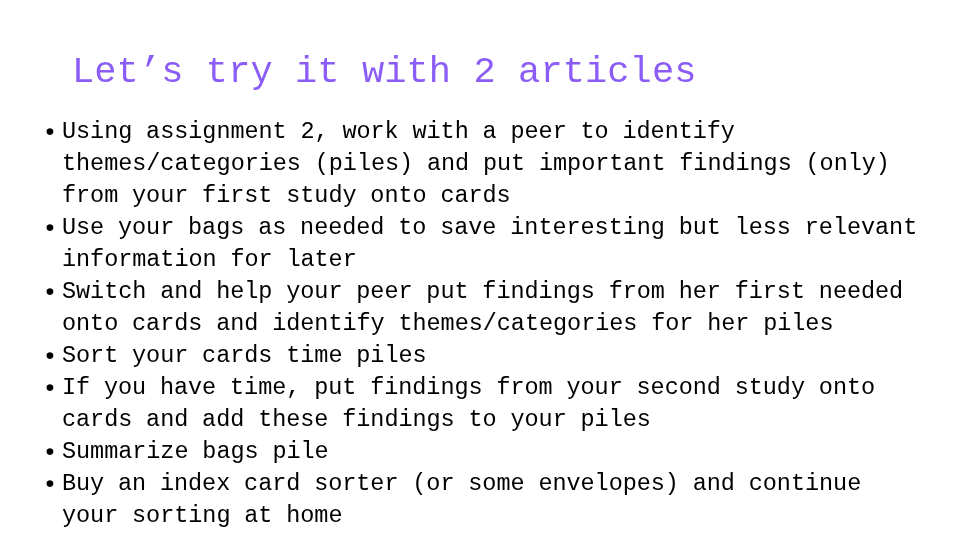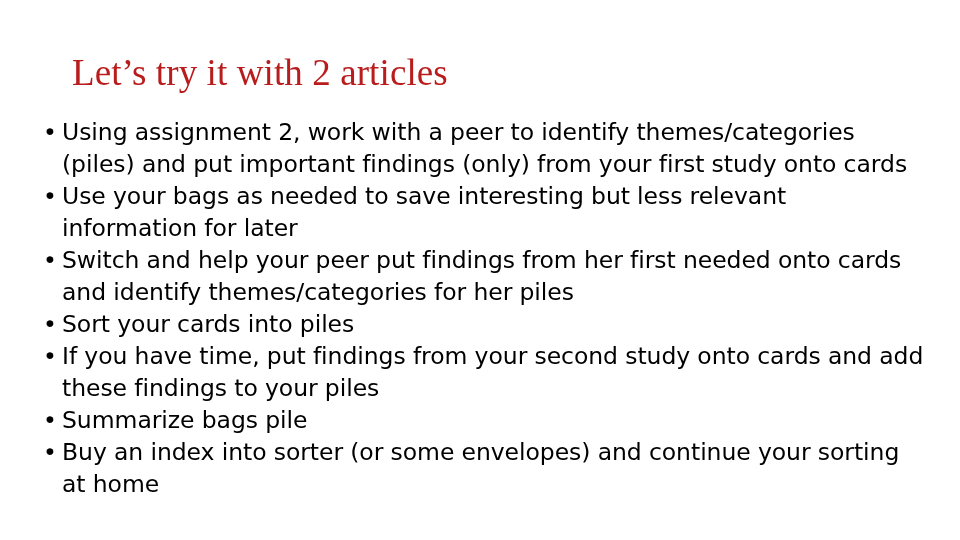--- a/index.html
+++ b/index.html
@@ -22,26 +22,26 @@
     background: #ffffff;
     box-sizing: border-box;
   }
 
   
   .slide-title {
     position: absolute;
     left: 72px;
     top: 52px;
     width: 820px;
-    font-family: Liberation Serif, serif;
+    font-family: Liberation Mono, monospace;
     font-size: 37px;
     font-weight: 300;
     line-height: 1.12;
     letter-spacing: 0.1px;
-    color: #b91c1c;
+    color: #8b5cf6;
     white-space: nowrap;
   }
 
   
   .body-list {
     position: absolute;
     left: 36px;
     top: 116px;
     width: 890px;
     margin: 0;
@@ -70,20 +70,21 @@
     top: 0;
     width: 18px;
     font-size: 23.5px;
     line-height: 32px;
     color: #000000;
     text-align: left;
   }
 
   .bullet-text {
     display: block;
+    font-family: Liberation Mono, monospace;
   }
 </style>
 </head>
 <body>
 
 <div class="slide">
 
   <div class="slide-title">Let’s try it with 2 articles</div>
 
   <ul class="body-list">
@@ -98,33 +99,33 @@
       <span class="bullet-text">Use your bags as needed to save interesting but less relevant information for later</span>
     </li>
 
     <li class="bullet-item">
       <span class="bullet-marker">•</span>
       <span class="bullet-text">Switch and help your peer put findings from her first needed onto cards and identify themes/categories for her piles</span>
     </li>
 
     <li class="bullet-item">
       <span class="bullet-marker">•</span>
-      <span class="bullet-text">Sort your cards into piles</span>
+      <span class="bullet-text">Sort your cards time piles</span>
     </li>
 
     <li class="bullet-item">
       <span class="bullet-marker">•</span>
       <span class="bullet-text">If you have time, put findings from your second study onto cards and add these findings to your piles</span>
     </li>
 
     <li class="bullet-item">
       <span class="bullet-marker">•</span>
       <span class="bullet-text">Summarize bags pile</span>
     </li>
 
     <li class="bullet-item">
       <span class="bullet-marker">•</span>
-      <span class="bullet-text">Buy an index into sorter (or some envelopes) and continue your sorting at home</span>
+      <span class="bullet-text">Buy an index card sorter (or some envelopes) and continue your sorting at home</span>
     </li>
 
   </ul>
 
 </div>
 
 </body></html>

